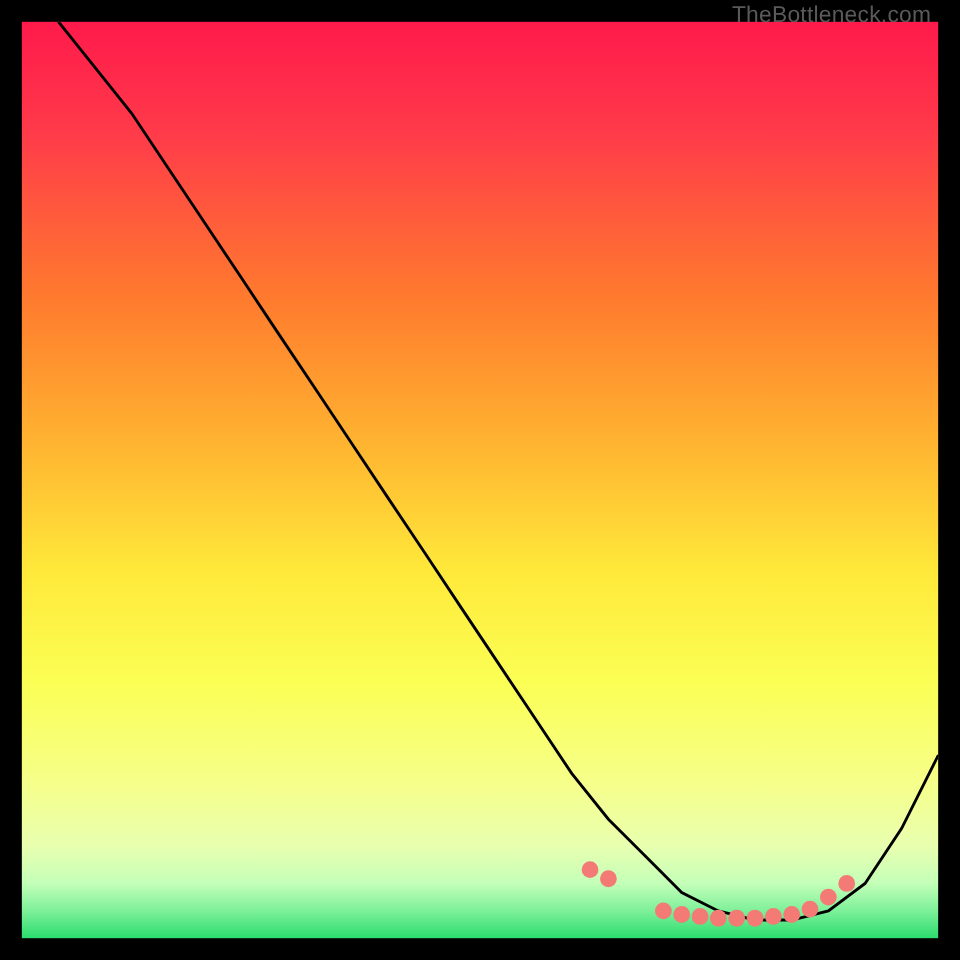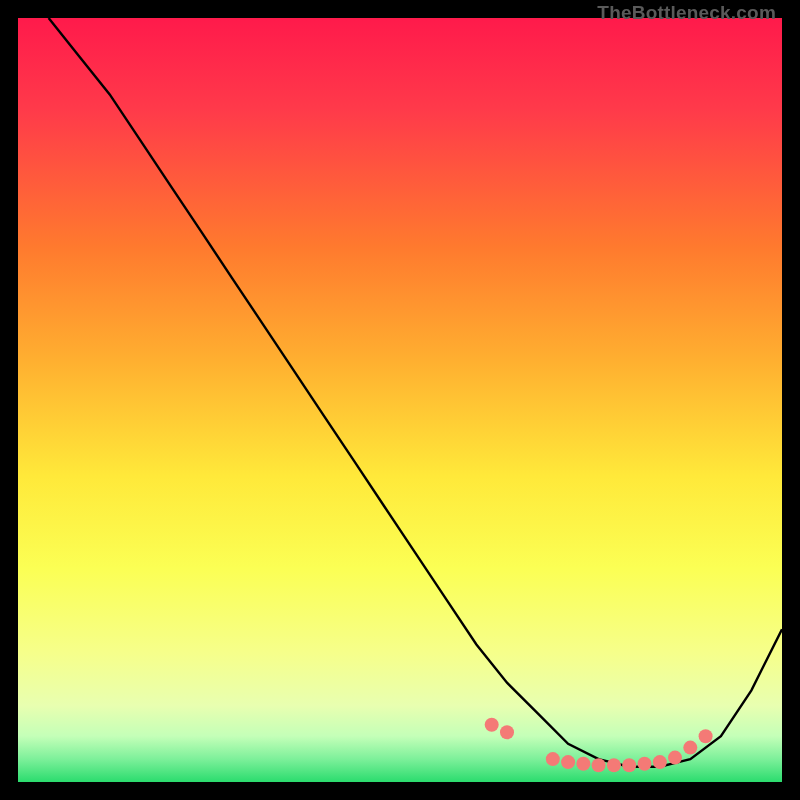--- a/index.html
+++ b/index.html
@@ -25,21 +25,21 @@
     top: 0;
     width: 764px;
     height: 764px;
   }
   .watermark {
     position: absolute;
     top: 2px;
     right: 24px;
     color: #5a5a5a;
     font-size: 19px;
-    font-weight: 700;
+    font-weight: 400;
     letter-spacing: 0.2px;
     user-select: none;
   }
   
 </style>
 </head>
 <body>
 
 <div class="frame">
   <svg class="plot" viewBox="0 0 764 764">

